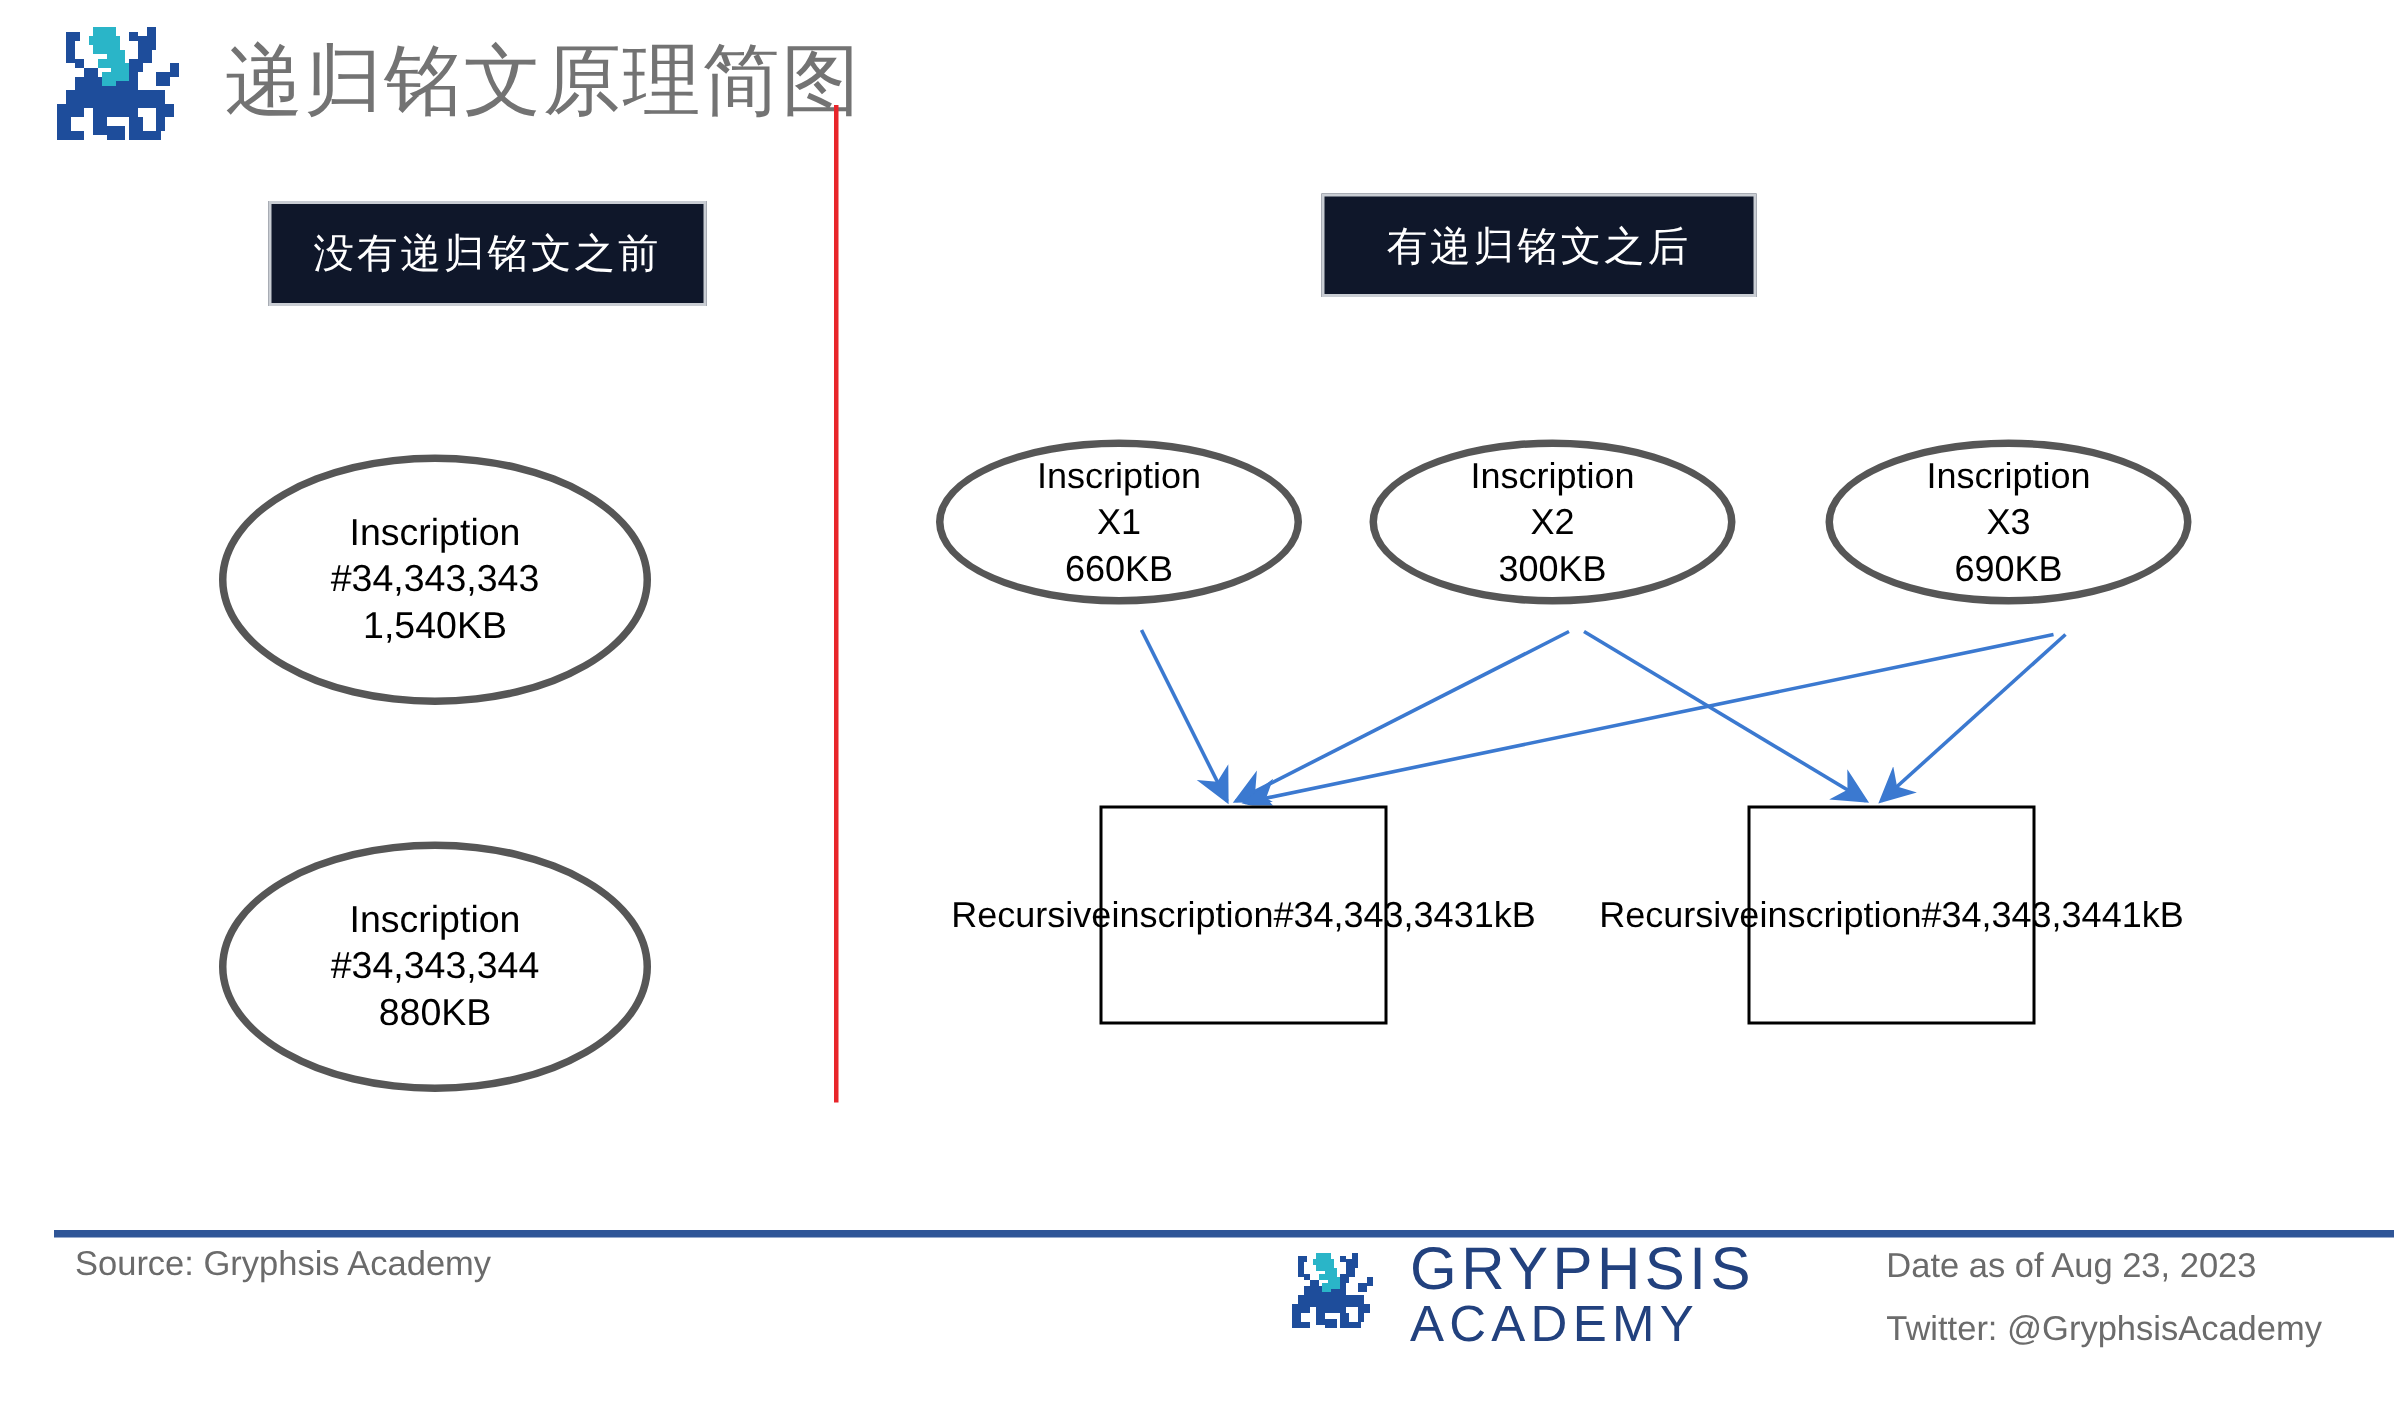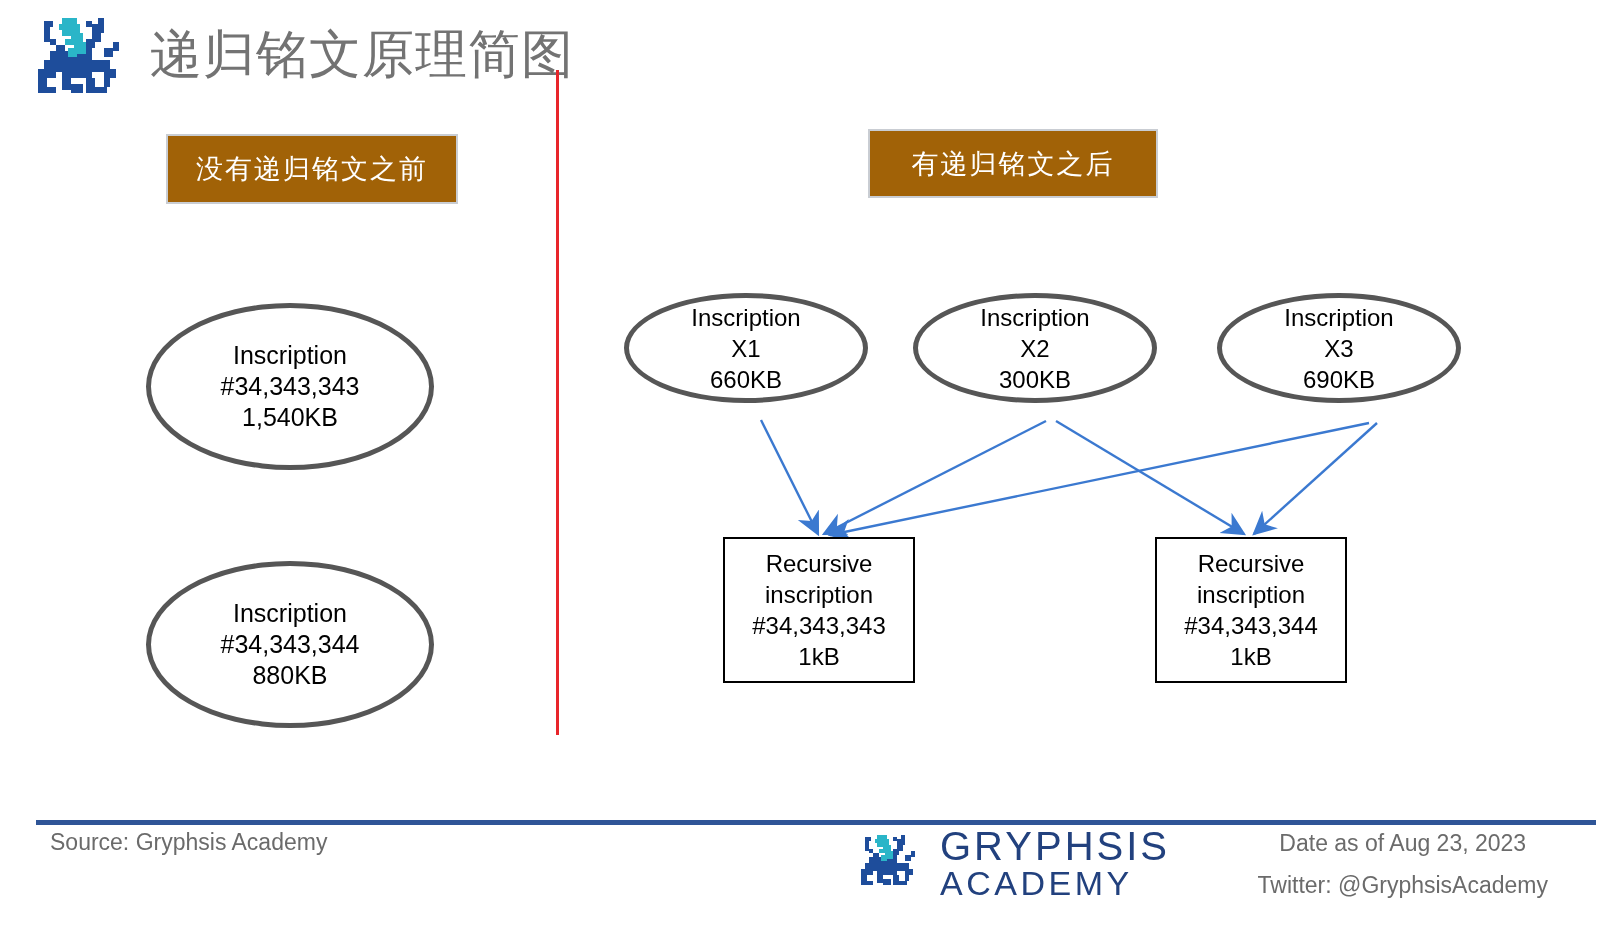--- a/index.html
+++ b/index.html
@@ -43,30 +43,31 @@
   #section-divider {
     position: absolute;
     left: 556px; top: 70px;
     width: 3px; height: 665px;
     background: #e8252a;
   }
 
   
   .section-chip {
     position: absolute;
-    background: #a16207;
+    background: #0f172a;
     border: 2px solid #c9cdd3;
     color: #ffffff;
     display: flex;
     align-items: center;
     justify-content: center;
     font-size: 27px;
     letter-spacing: 2px;
     font-family: "DejaVu Sans", "Liberation Sans", sans-serif;
     box-sizing: border-box;
+    margin-left: 13px;
   }
   #chip-before { left: 166px; top: 134px; width: 292px; height: 70px; }
   #chip-after  { left: 868px; top: 129px; width: 290px; height: 69px; }
 
   
   .ellipse-node {
     position: absolute;
     border: 5px solid #565656;
     border-radius: 50%;
     box-sizing: border-box;
@@ -88,27 +89,28 @@
   #node-x2     { left: 913px; top: 293px; width: 244px; height: 110px; }
   #node-x3     { left: 1217px; top: 293px; width: 244px; height: 110px; }
 
   
   .rect-node {
     position: absolute;
     border: 2px solid #000000;
     background: #ffffff;
     box-sizing: border-box;
     display: flex;
-    flex-direction: column;
+    flex-direction: row;
     align-items: center;
     justify-content: center;
     text-align: center;
     font-size: 24px;
     line-height: 31px;
     color: #000000;
+    margin-left: 10px;
   }
   #node-rec-1 { left: 723px; top: 537px; width: 192px; height: 146px; }
   #node-rec-2 { left: 1155px; top: 537px; width: 192px; height: 146px; }
 
   
   #arrow-layer {
     position: absolute;
     left: 0; top: 0;
     width: 1600px; height: 947px;
     pointer-events: none;
@@ -149,21 +151,21 @@
     font-size: 34px;
     letter-spacing: 3.5px;
     line-height: 30px;
     display: block;
     text-align: left;
     padding-right: 4px;
   }
   #footer-meta {
     position: absolute;
     right: 52px; top: 822px;
-    text-align: center;
+    text-align: left;
     font-size: 23px;
     color: #6b6b6b;
     line-height: 42px;
   }
   #footer-meta span { display: block; }
 </style>
 </head>
 <body>
 
 <div id="slide-header">

